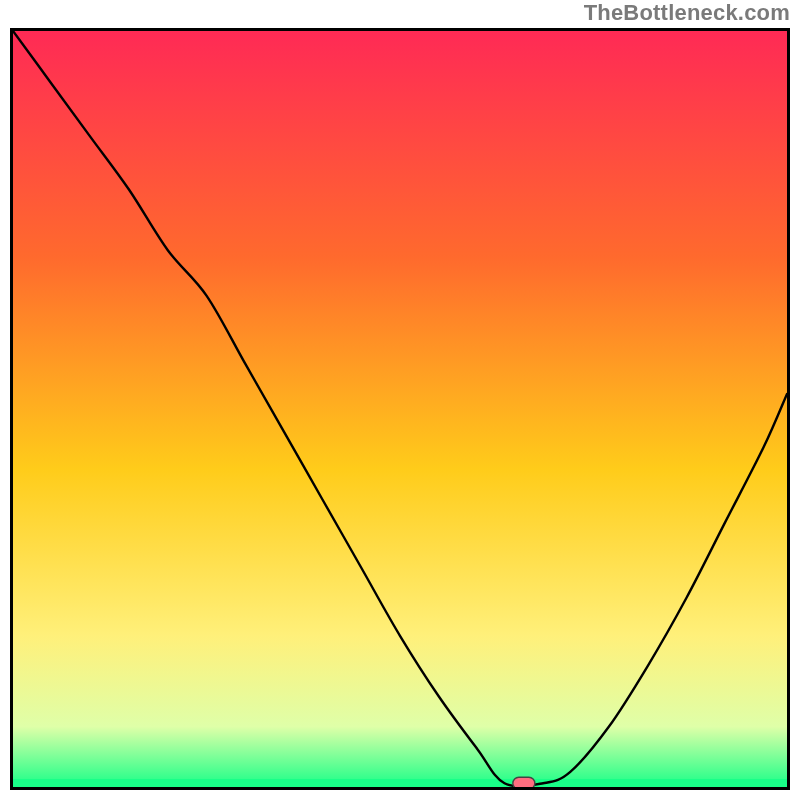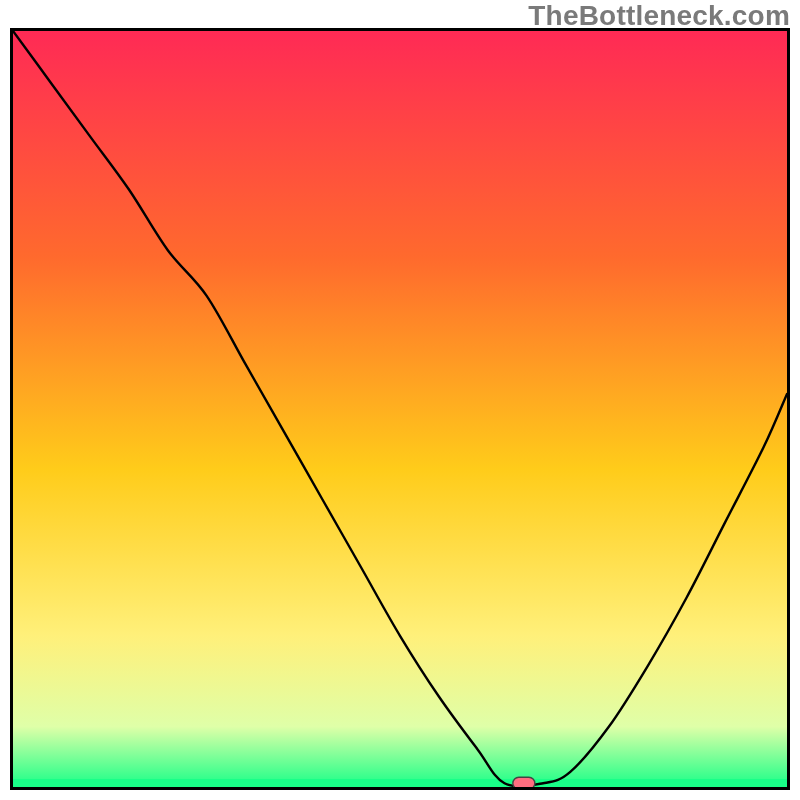--- a/index.html
+++ b/index.html
@@ -12,21 +12,21 @@
   }
   .frame {
     position: relative;
     width: 800px;
     height: 800px;
   }
   .watermark {
     position: absolute;
     top: 0;
     right: 10px;
-    font-size: 28px;
+    font-size: 22px;
     font-weight: bold;
     color: #7a7a7a;
     letter-spacing: 0.2px;
   }
   .plot-wrap {
     position: absolute;
     left: 10px;
     top: 28px;
     width: 780px;
     height: 762px;

